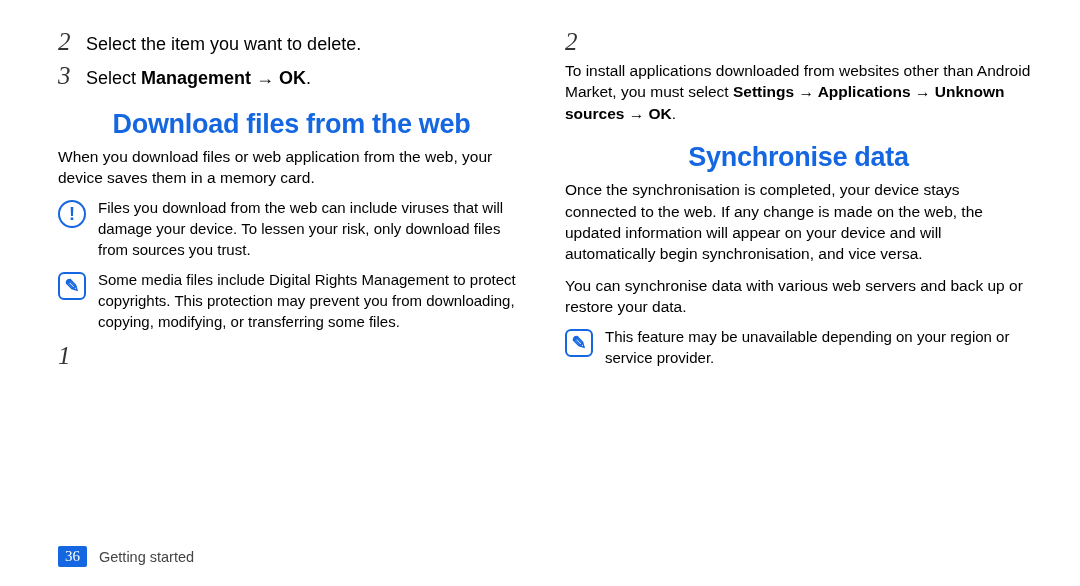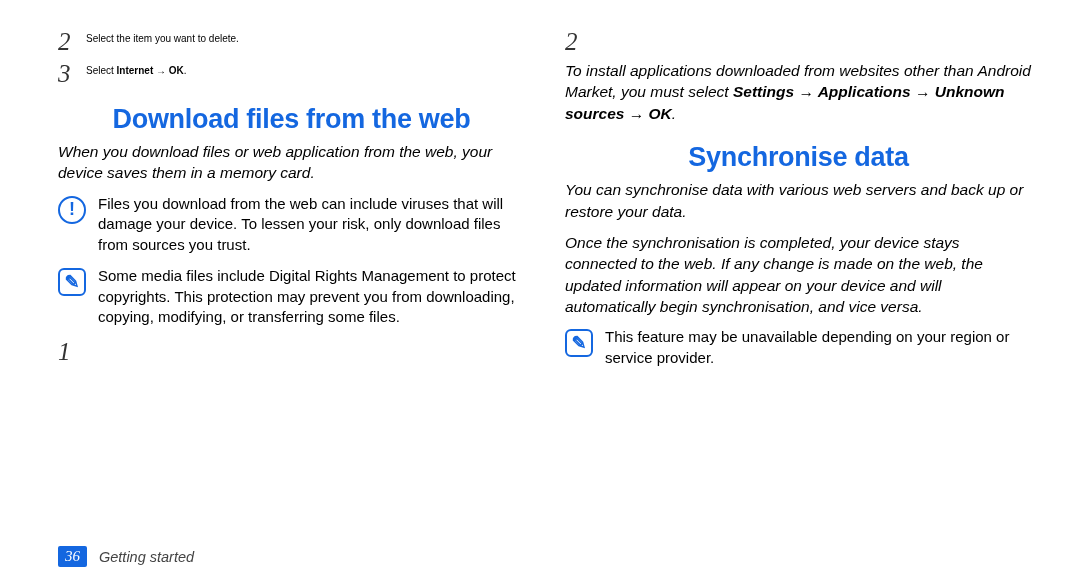--- a/index.html
+++ b/index.html
@@ -25,34 +25,33 @@
     }
     .step-num {
       font-family: Georgia, "Times New Roman", serif;
       font-style: italic;
       font-size: 25px;
       color: #333;
       min-width: 18px;
       line-height: 1;
       padding-top: 1px;
     }
-    .step-body { font-size: 10px; padding-top: 4px; }
+    .step-body { font-size: 18px; padding-top: 4px; }
     .h2 {
       color: #1467e0;
       font-size: 27px;
       font-weight: 700;
       margin: 18px 0 6px 0;
       letter-spacing: -0.3px;
       text-align: center;
     }
     .para {
       font-size: 15.5px;
       line-height: 1.38;
       margin-bottom: 10px;
-      font-style: italic;
     }
     .note {
       display: flex;
       gap: 12px;
       margin: 8px 0 10px 0;
     }
     .icon-box {
       width: 28px; height: 28px;
       border: 2.5px solid #1467e0;
       border-radius: 6px;
@@ -78,48 +77,46 @@
       font-size: 15px;
       line-height: 1.38;
     }
     .footer {
       display: flex; align-items: center; gap: 12px;
       margin-top: 8px;
     }
     .pg-num {
       background: #1467e0;
       color: #fff;
-      font-style: italic;
       font-family: Georgia, serif;
       padding: 2px 7px;
       font-size: 15px;
       border-radius: 2px;
     }
     .section-name {
-      font-style: italic;
       color: #444;
       font-size: 14.5px;
       text-align: right;
     }
     b { font-weight: 700; }
   </style>
 </head>
 <body>
 
 <div class="page">
 
   <div class="col">
     <div class="step">
       <span class="step-num">2</span>
       <span class="step-body">Select the item you want to delete.</span>
     </div>
     <div class="step">
       <span class="step-num">3</span>
       <span class="step-body">
-        <span>Select </span><b>Internet → OK</b><span>.</span>
+        <span>Select </span><b>Management → OK</b><span>.</span>
       </span>
     </div>
 
     <h2 class="h2">Download files from the web</h2>
     <p class="para">When you download files or web application from the web, your device saves them in a memory card.</p>
 
     <div class="note">
       <div class="icon-circle">!</div>
       <div class="note-body">Files you download from the web can include viruses that will damage your device. To lessen your risk, only download files from sources you trust.</div>
     </div>
@@ -138,22 +135,22 @@
   <div class="col">
     <div class="step">
       <span class="step-num">2</span>
     </div>
 
     <p class="para">
       <span>To install applications downloaded from websites other than Android Market, you must select </span><b>Settings → Applications → Unknown sources → OK</b><span>.</span>
     </p>
 
     <h2 class="h2">Synchronise data</h2>
+    <p class="para">Once the synchronisation is completed, your device stays connected to the web. If any change is made on the web, the updated information will appear on your device and will automatically begin synchronisation, and vice versa.</p>
     <p class="para">You can synchronise data with various web servers and back up or restore your data.</p>
-    <p class="para">Once the synchronisation is completed, your device stays connected to the web. If any change is made on the web, the updated information will appear on your device and will automatically begin synchronisation, and vice versa.</p>
 
     <div class="note">
       <div class="icon-box">✎</div>
       <div class="note-body">This feature may be unavailable depending on your region or service provider.</div>
     </div>
   </div>
 </div>
 
 <div class="footer">
   <span class="pg-num">36</span>

